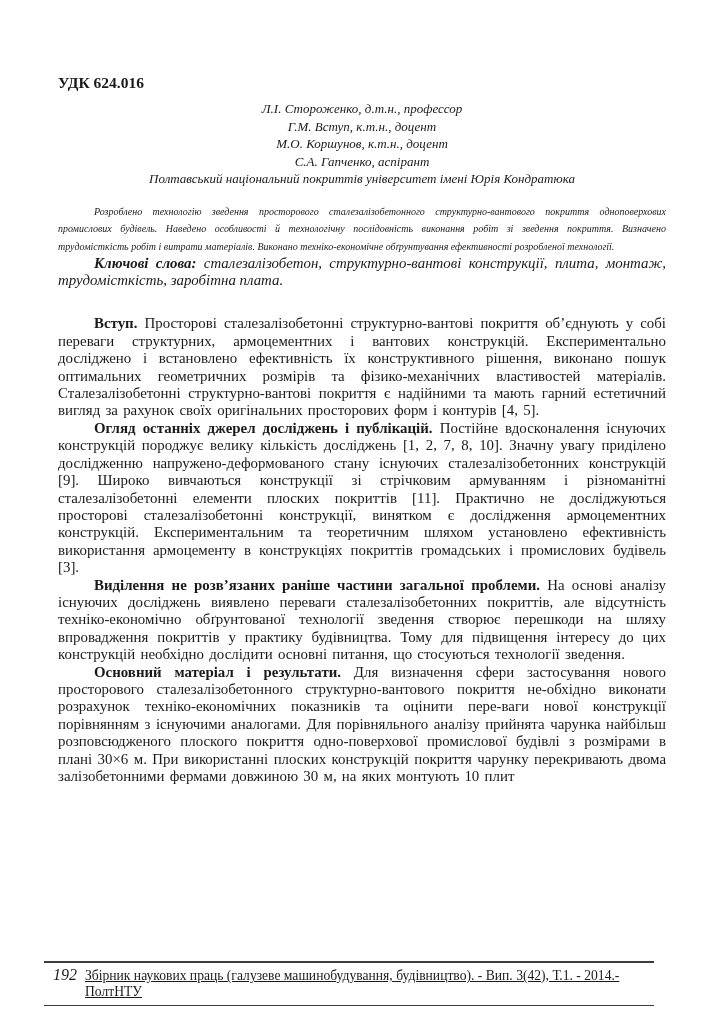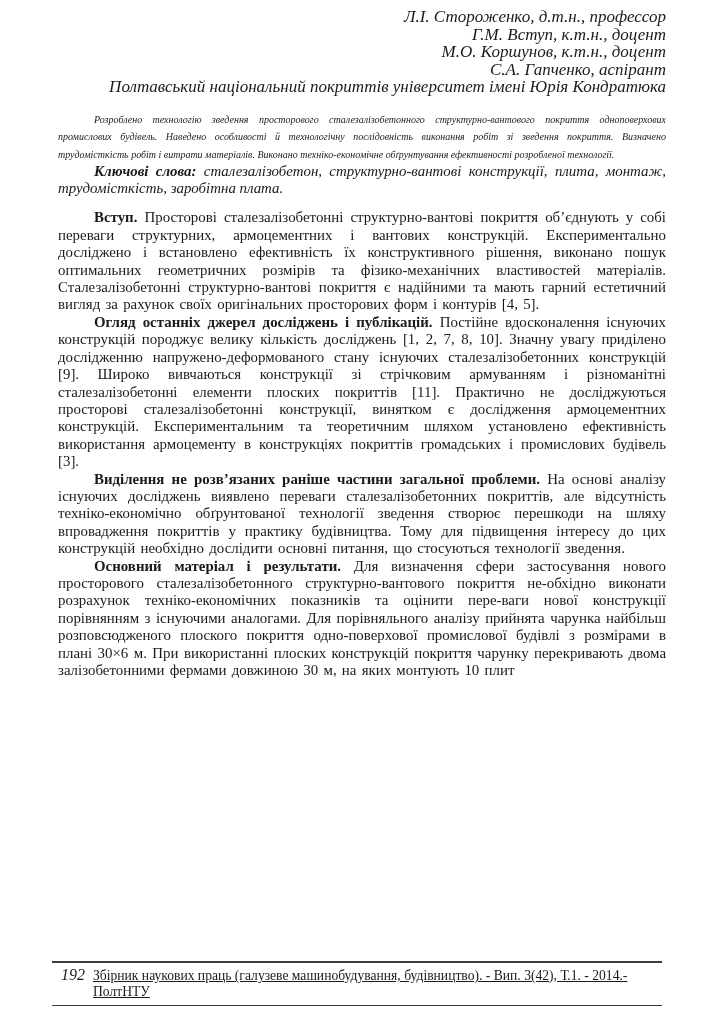--- a/index.html
+++ b/index.html
@@ -21,23 +21,23 @@
     width: 608px;
   }
   .udc {
     padding-top: 74px;
     font-weight: bold;
     font-size: 15.5px;
     line-height: 18px;
   }
   .authors {
     margin-top: 8px;
-    text-align: right;
+    text-align: center;
     font-style: italic;
-    font-size: 17px;
+    font-size: 13px;
     line-height: 17.6px;
   }
   .title {
     margin: 14px 0 0 0;
     text-align: center;
     font-weight: bold;
     font-size: 16.6px;
     line-height: 21px;
   }
   .abstract {
@@ -51,33 +51,33 @@
   .keywords {
     margin: 0;
     font-style: italic;
     font-size: 14.9px;
     line-height: 17.3px;
     text-align: justify;
     text-indent: 36px;
   }
   .keywords b { font-style: italic; }
   .body-text {
-    margin-top: 12px;
+    margin-top: 26px;
   }
   .body-text p {
     margin: 0;
     font-size: 14.9px;
     line-height: 17.4px;
     text-align: justify;
     text-indent: 36px;
     word-spacing: 1.5px;
   }
   .footer {
     position: absolute;
-    left: 52px;
+    left: 44px;
     top: 961px;
     width: 608px;
     border-top: 2px solid #3c3c3c;
     border-bottom: 1px solid #3c3c3c;
     padding: 3px 1px 5px 1px;
     display: flex;
     align-items: baseline;
   }
   .footer .pagenum {
     font-style: italic;
@@ -90,20 +90,21 @@
     flex: 1;
     text-decoration: underline;
   }
 </style>
 </head>
 <body>
 
 <div class="page">
   <div class="content">
 
+    <div class="udc">УДК 624.016</div>
 
     <div class="authors">
       <div>Л.І. Стороженко, д.т.н., профессор</div>
       <div>Г.М. Вступ, к.т.н., доцент</div>
       <div>М.О. Коршунов, к.т.н., доцент</div>
       <div>С.А. Гапченко, аспірант</div>
       <div>Полтавський національний покриттів університет імені Юрія Кондратюка</div>
     </div>
 
 

